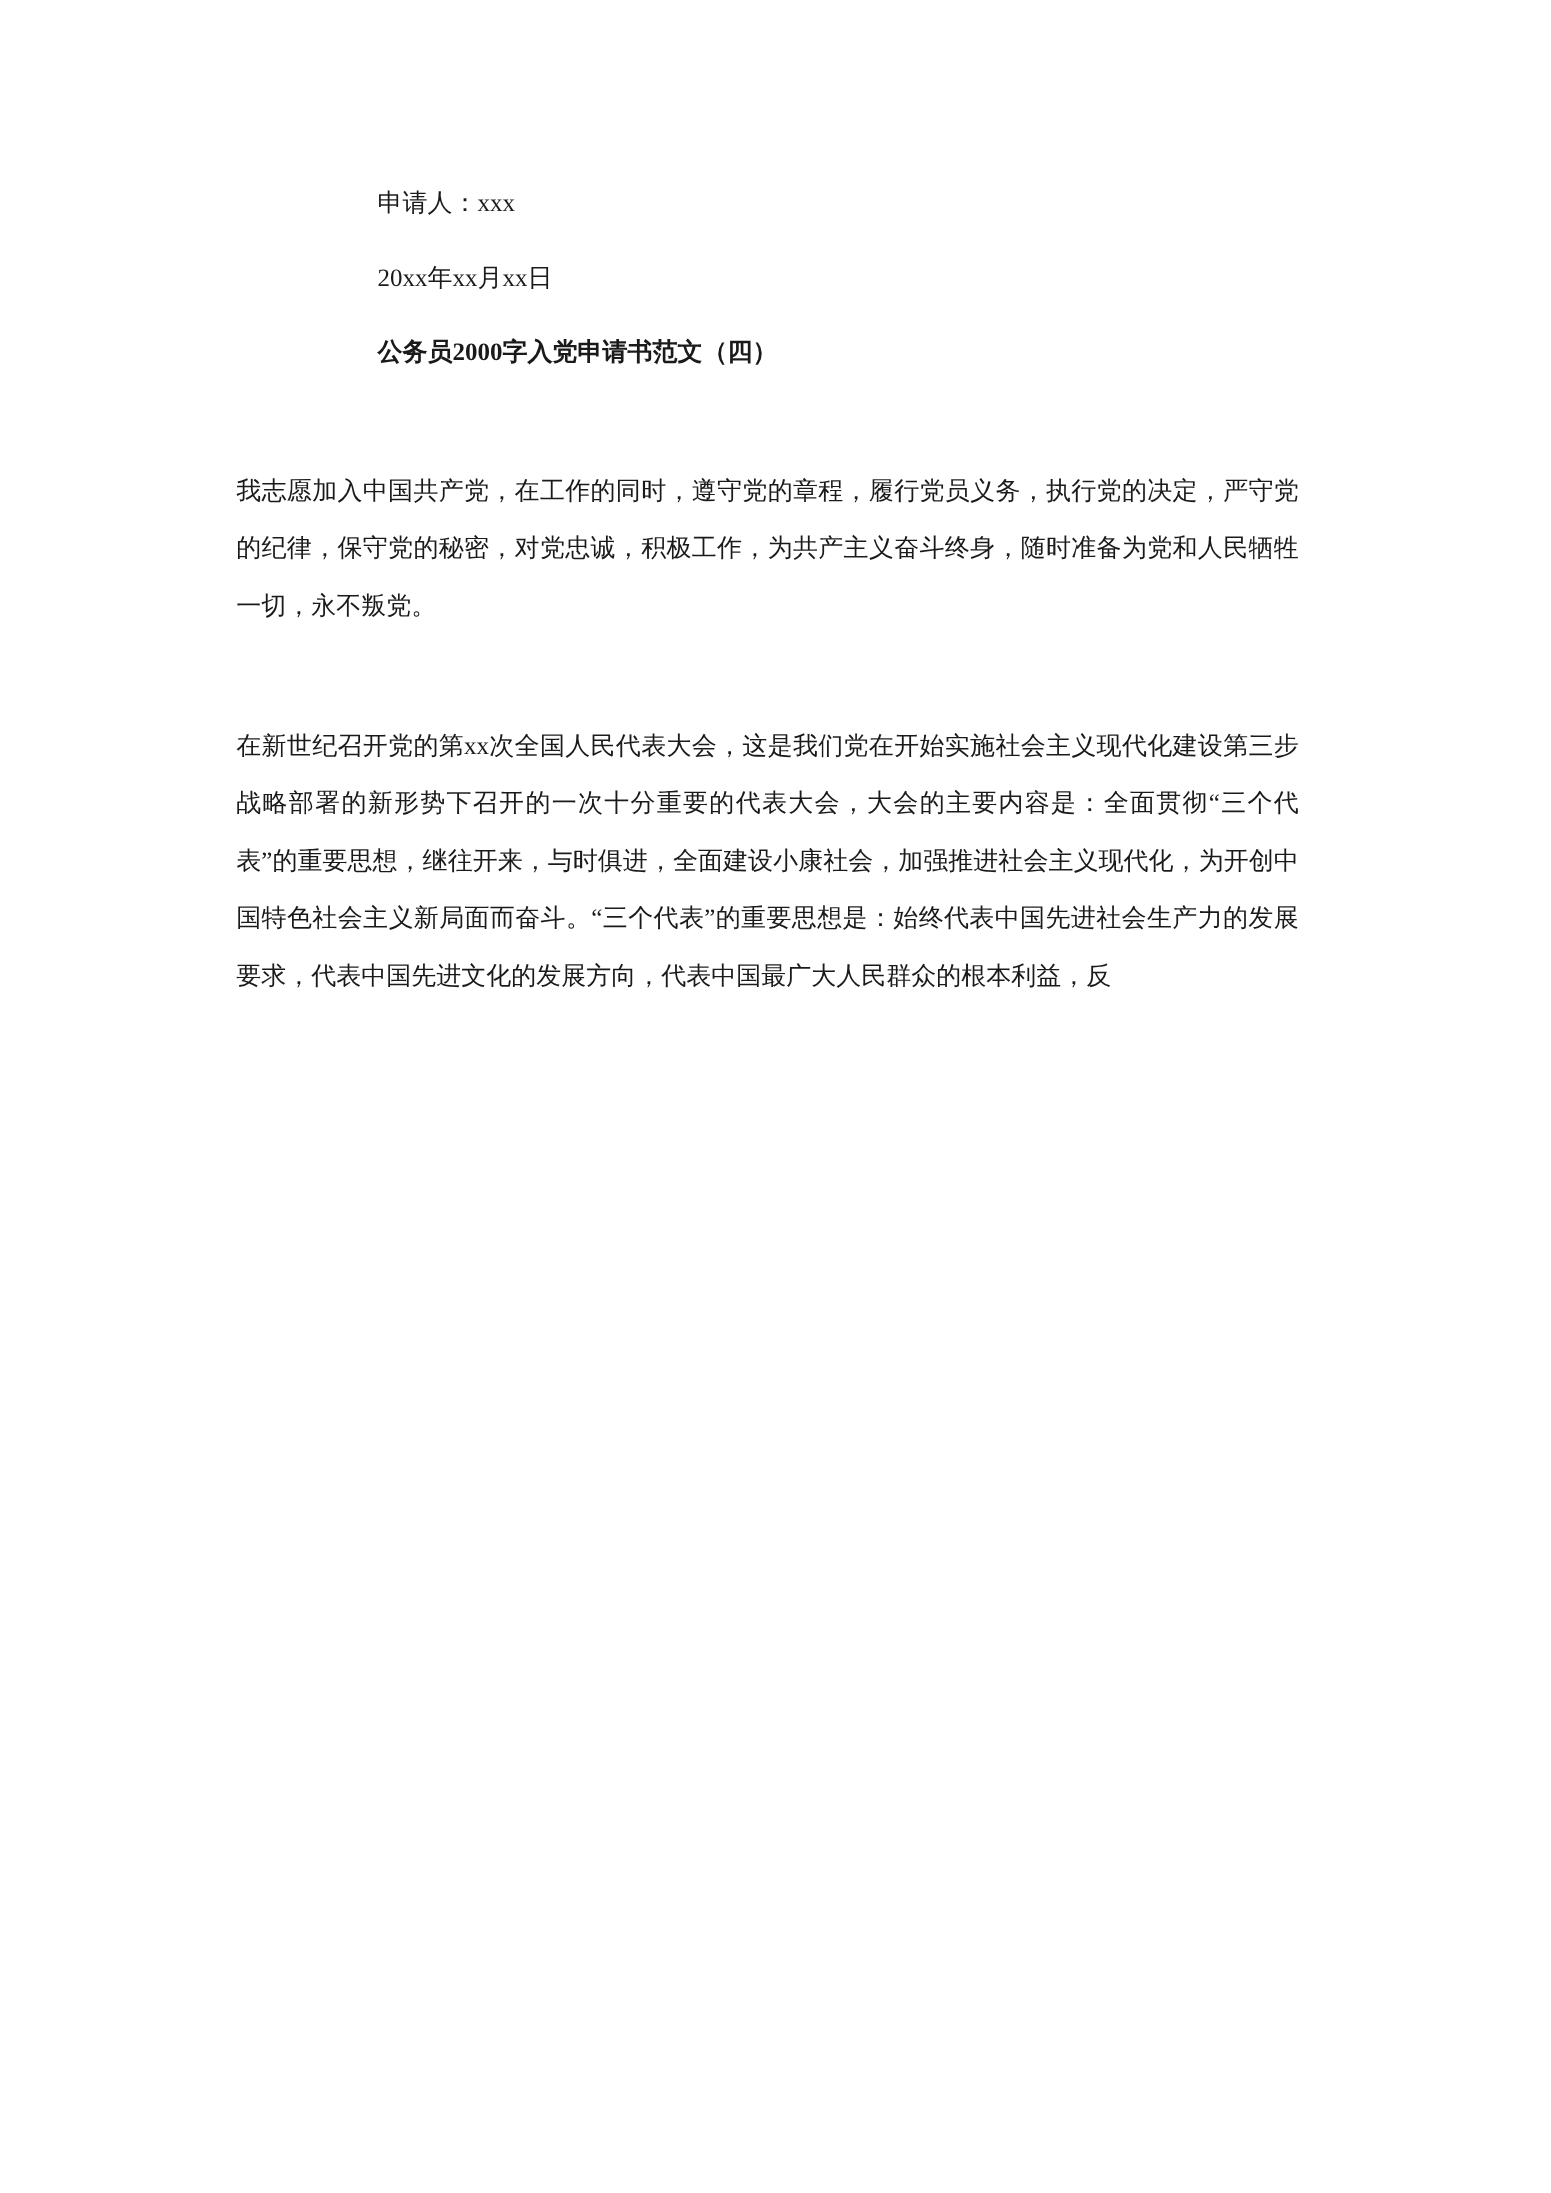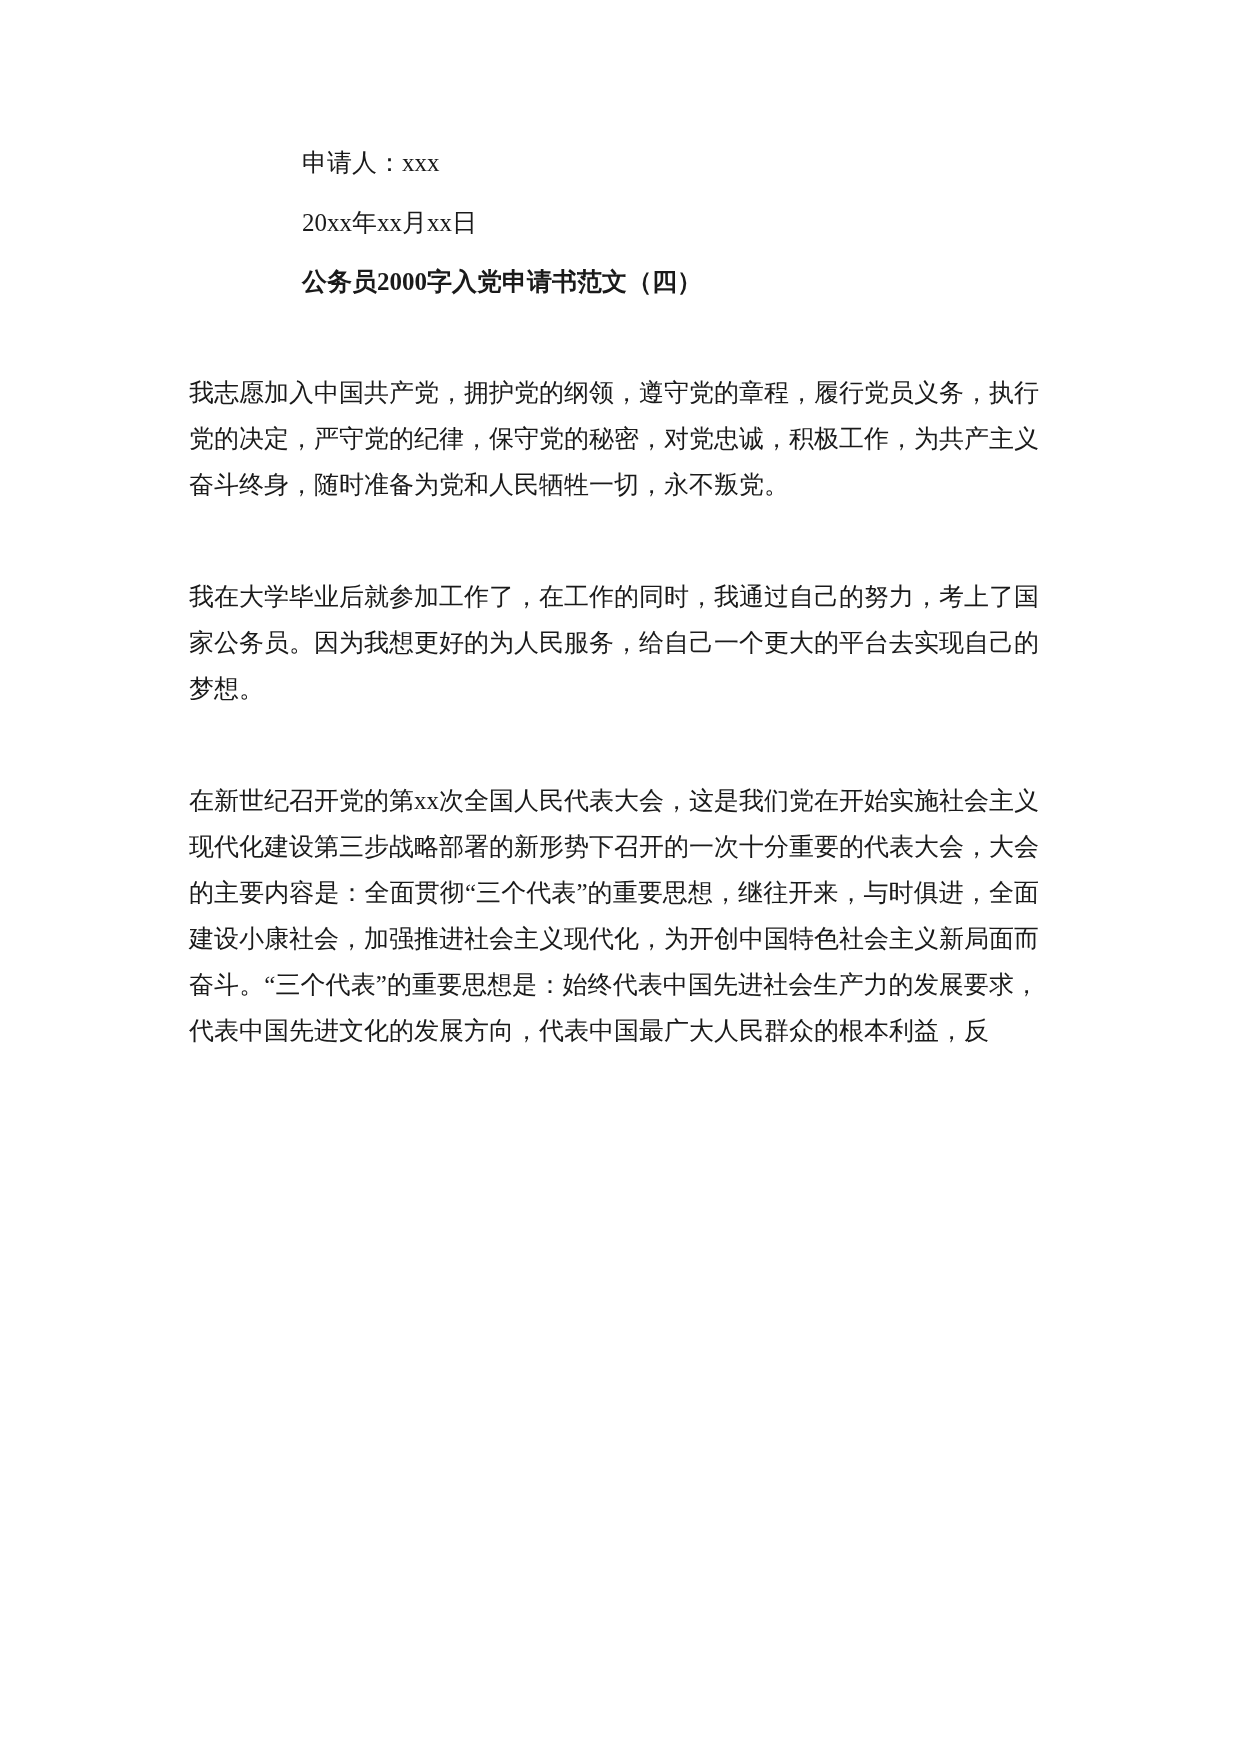--- a/index.html
+++ b/index.html
@@ -14,21 +14,21 @@
     background: #ffffff;
     overflow: hidden;
     font-family: "Liberation Serif", "DejaVu Serif", serif;
     color: #1a1a1a;
   }
   .content {
     position: absolute;
     left: 189px;
     top: 133px;
     width: 850px;
-    font-size: 25px;
+    font-size: 20px;
   }
   .hline {
     margin: 0;
     line-height: 60px;
     white-space: nowrap;
   }
   .hline.tight {
     line-height: 58px;
     font-weight: bold;
   }
@@ -50,22 +50,21 @@
 <div class="page">
   <div class="content">
 
     <p class="hline indent-deep">申请人：xxx</p>
 
     <p class="hline indent-deep">20xx年xx月xx日</p>
 
     <p class="hline tight indent-deep">公务员2000字入党申请书范文（四）</p>
 
 
-    <p class="body-para">我志愿加入中国共产党，拥护党的纲领，遵守党的章程，履行党员义务，执行党的决定，严守党的纪律，保守党的秘密，对党忠诚，积极工作，为共产主义奋斗终身，随时准备为党和人民牺牲一切，永不叛党。</p>
+    <p class="body-para">我志愿加入中国共产党，在工作的同时，遵守党的章程，履行党员义务，执行党的决定，严守党的纪律，保守党的秘密，对党忠诚，积极工作，为共产主义奋斗终身，随时准备为党和人民牺牲一切，永不叛党。</p>
 
-    <p class="body-para">我在大学毕业后就参加工作了，在工作的同时，我通过自己的努力，考上了国家公务员。因为我想更好的为人民服务，给自己一个更大的平台去实现自己的梦想。</p>
 
 
 
     <p class="body-para">在新世纪召开党的第xx次全国人民代表大会，这是我们党在开始实施社会主义现代化建设第三步战略部署的新形势下召开的一次十分重要的代表大会，大会的主要内容是：全面贯彻“三个代表”的重要思想，继往开来，与时俱进，全面建设小康社会，加强推进社会主义现代化，为开创中国特色社会主义新局面而奋斗。“三个代表”的重要思想是：始终代表中国先进社会生产力的发展要求，代表中国先进文化的发展方向，代表中国最广大人民群众的根本利益，反</p>
 
   </div>
 </div>
 
 </body></html>

